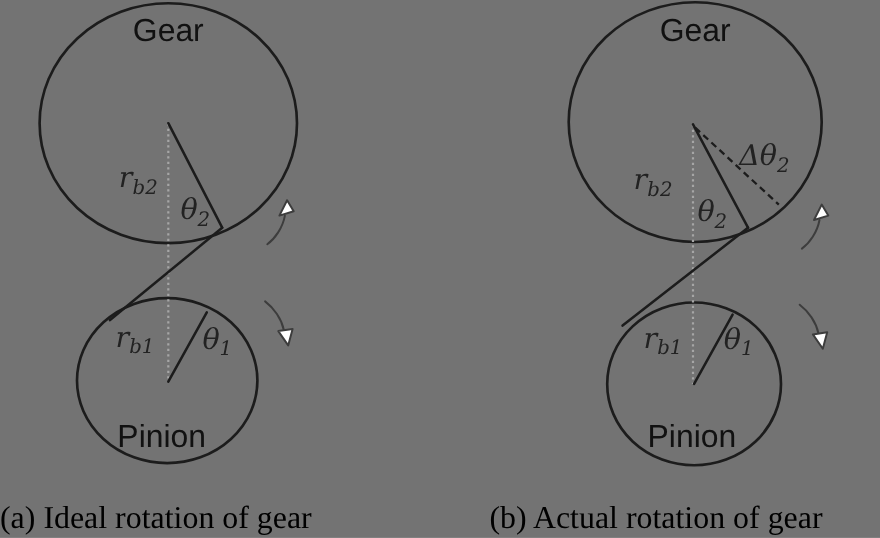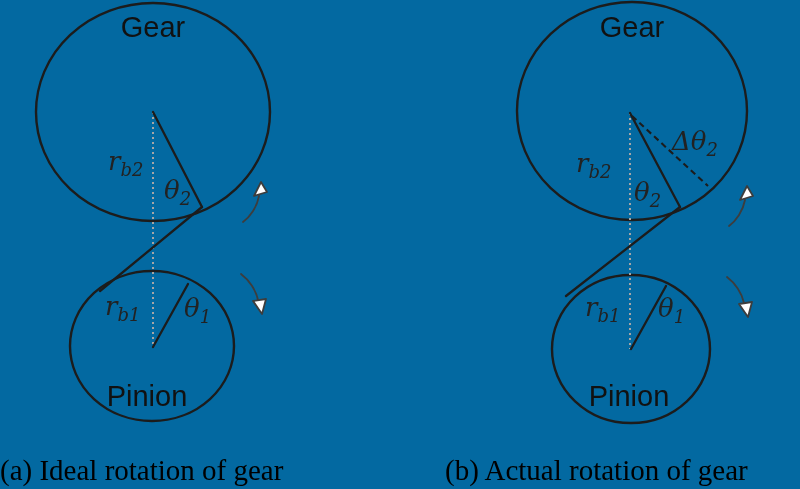--- a/index.html
+++ b/index.html
@@ -4,21 +4,21 @@
 <style>
   html, body {
     margin: 0;
     padding: 0;
     background: #ffffff;
   }
   .stage {
     position: relative;
     width: 800px;
     height: 489px;
-    background: #0369a1;
+    background: #737373;
     overflow: hidden;
   }
   svg { display: block; }
 
   .circle {
     fill: none;
     stroke: var(--stroke, #1c1c1c);
     stroke-width: 2.4;
   }
   .line {

